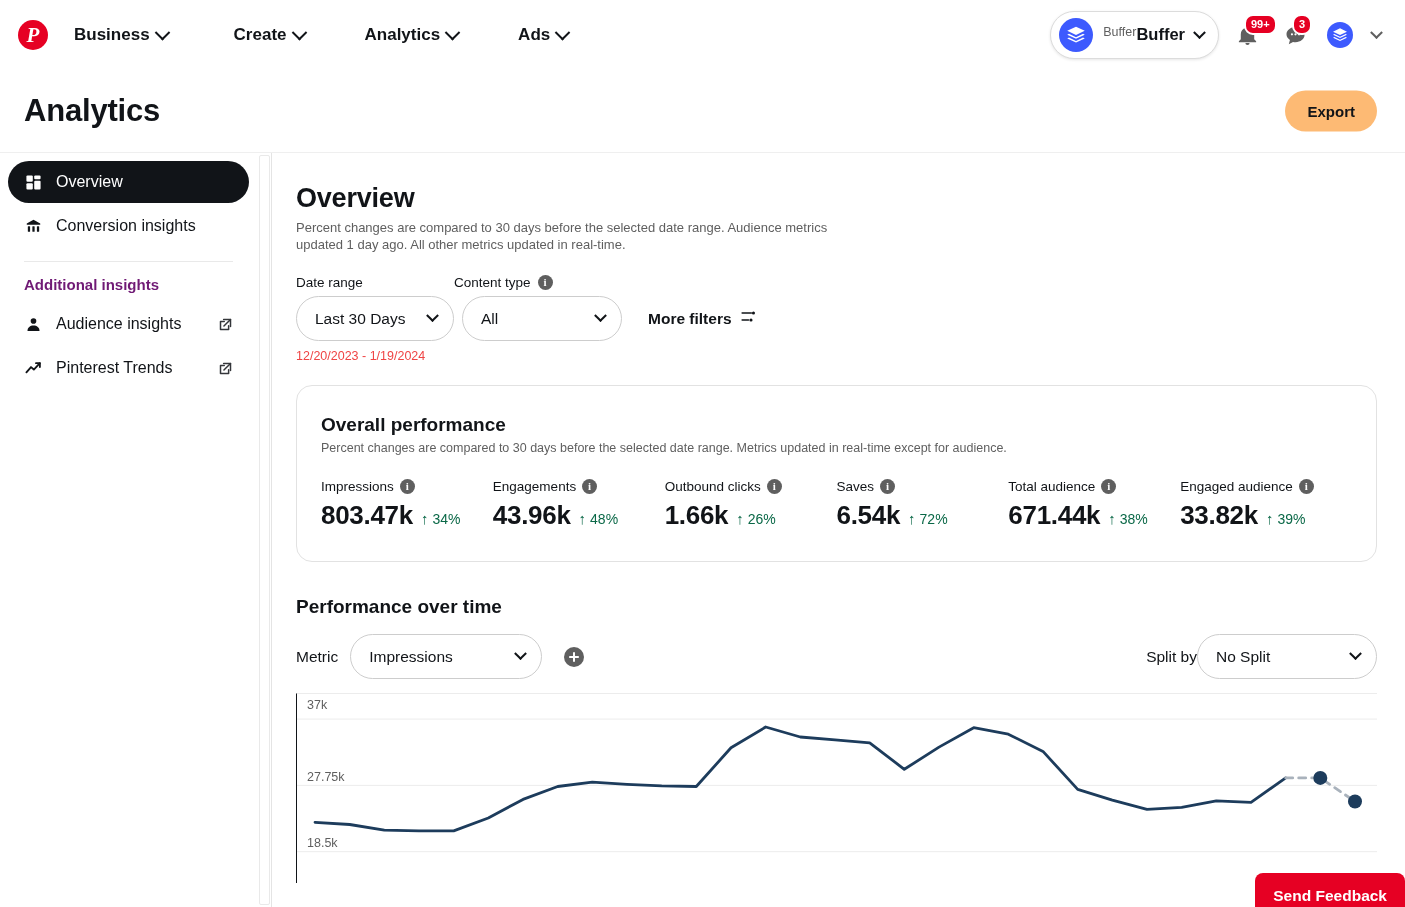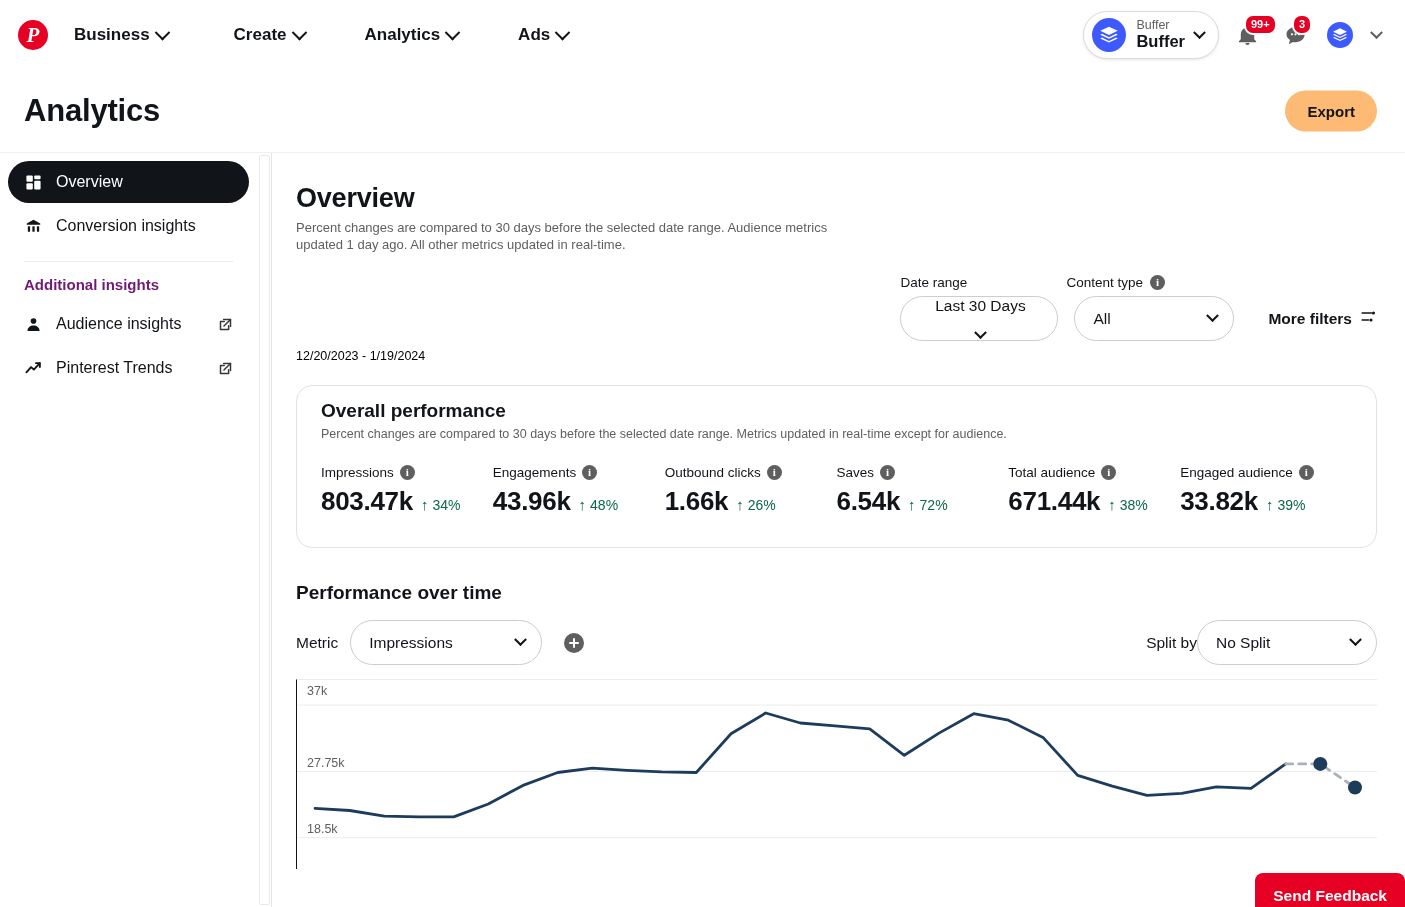--- a/index.html
+++ b/index.html
@@ -52,21 +52,21 @@
     display: flex; align-items: center; gap: 10px;
     border: 1px solid #dcdcdc; border-radius: 30px;
     padding: 6px 14px 6px 8px; cursor: pointer; background: #fff;
     box-shadow: 0 1px 3px rgba(0,0,0,.10);
   }
   .buffer-logo {
     width: 34px; height: 34px; border-radius: 50%;
     background: #3d5afe; display: flex; align-items: center;
     justify-content: center; flex: none;
   }
-  .acct-text { display: flex; flex-direction: column; line-height: 1.08; }
+  .acct-text { display: flex; flex-direction: row; line-height: 1.08; }
   .acct-top { font-size: 12.5px; color: #5f5f5f; }
   .acct-bottom { font-size: 16.5px; font-weight: bold; color: #111418; }
 
   .icon-btn {
     position: relative; width: 40px; height: 40px;
     display: flex; align-items: center; justify-content: center;
     border-radius: 50%; cursor: pointer; margin-left: 8px;
   }
   .badge {
     position: absolute; top: -1px; left: 17px;
@@ -132,50 +132,50 @@
 
   .main {
     flex: 1; padding: 30px 28px 0 24px; overflow: hidden; position: relative;
   }
   .ov-title { font-size: 27px; font-weight: bold; letter-spacing: -.2px; }
   .ov-desc {
     font-size: 13px; color: #5f5f5f; line-height: 1.28;
     margin-top: 6px; max-width: 540px;
   }
 
-  .filters { display: flex; align-items: flex-end; gap: 8px; margin-top: 22px; justify-content: flex-end; }
+  .filters { display: flex; align-items: flex-end; margin-top: 22px; }
   .filter-group { display: flex; flex-direction: column; }
   .filter-label {
     font-size: 13.5px; color: #111418; margin-bottom: 6px;
     display: flex; align-items: center; gap: 7px;
   }
   .info-ico {
     width: 15px; height: 15px; border-radius: 50%;
     background: #5f5f5f; color: #fff; font-size: 11px; font-weight: bold;
     display: inline-flex; align-items: center; justify-content: center;
     font-family: "Liberation Serif", serif; line-height: 1; cursor: pointer; flex: none;
   }
   .select-box {
     display: flex; align-items: center; justify-content: space-between;
     border: 1px solid #cdcdcd; border-radius: 24px;
     height: 45px; padding: 0 16px 0 18px; cursor: pointer;
     font-size: 15.5px; background: #fff; color: #111418;
   }
-  .sel-daterange { width: 158px; flex-direction: column; }
+  .sel-daterange { width: 158px; }
   .sel-content { width: 160px; margin-left: 8px; }
   .more-filters {
     display: flex; align-items: center; gap: 8px;
     font-size: 15.5px; font-weight: bold; cursor: pointer;
     margin-left: 26px; margin-bottom: 12px;
   }
-  .date-sub { font-size: 12.5px; color: #000000; margin-top: 8px; }
+  .date-sub { font-size: 12.5px; color: #ef4444; margin-top: 8px; }
 
   .perf-card {
     margin-top: 22px; border: 1px solid #e2e2e2; border-radius: 16px;
-    padding: 14px 24px 30px 24px;
+    padding: 28px 24px 30px 24px;
   }
   .perf-title { font-size: 19px; font-weight: bold; }
   .perf-sub { font-size: 12.5px; color: #5f5f5f; margin-top: 5px; }
   .metrics { display: flex; margin-top: 24px; }
   .metric { flex: 1; }
   .metric-name {
     font-size: 13.5px; color: #111418;
     display: flex; align-items: center; gap: 6px;
   }
   .metric-val-row { display: flex; align-items: baseline; gap: 8px; margin-top: 6px; }

